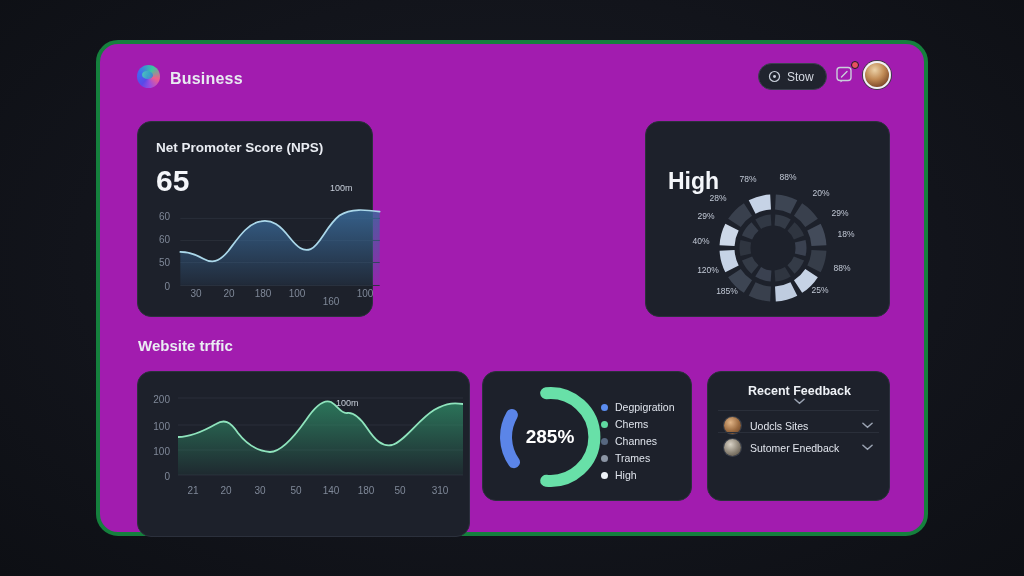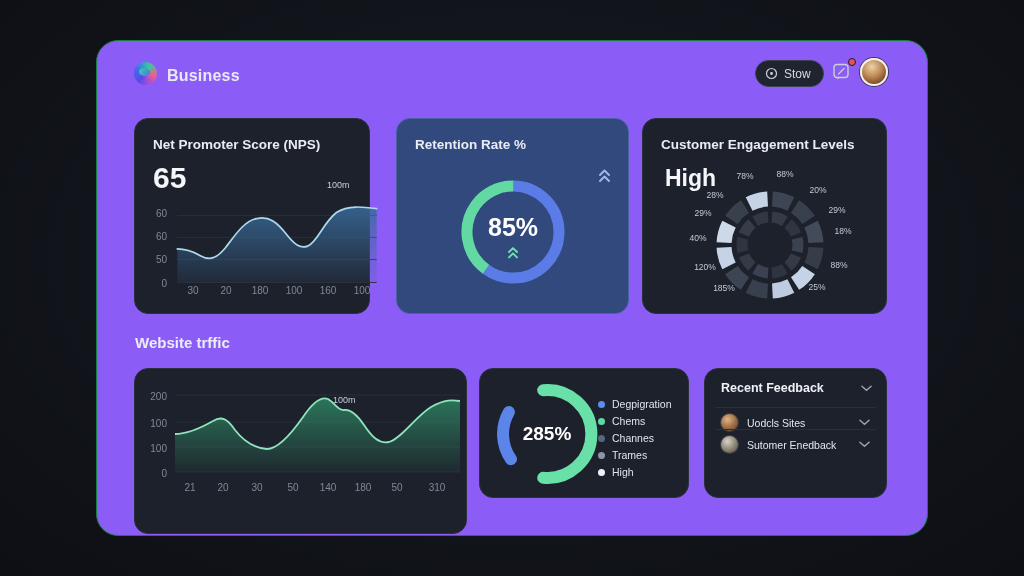--- a/index.html
+++ b/index.html
@@ -4,21 +4,21 @@
 <style>
   * { margin:0; padding:0; box-sizing:border-box; }
   html,body { width:1024px; height:576px; overflow:hidden; }
   body {
     font-family:"Liberation Sans", sans-serif;
     background:radial-gradient(ellipse at 50% 45%, #181b23 0%, #12141b 60%, #0d0f14 100%);
     color:#e8ebf1; position:relative;
   }
   .panel {
     position:absolute; left:96px; top:40px; width:832px; height:496px;
-    background:#8b5cf6; border:1px solid #15803d; border-radius:22px;
+    background:#a21caf; border:4px solid #15803d; border-radius:22px;
   }
   .abs { position:absolute; }
   
   .logo { left:37px; top:21px; width:23px; height:23px; border-radius:50%;
     background:conic-gradient(from 220deg,#5a49e8,#3f6cf0 22%,#38c9a0 46%,#ef5e8c 68%,#9b4de0 86%,#5a49e8); }
   .logo::after{ content:""; position:absolute; left:5px; top:6px; width:11px; height:8px;
     border-radius:50% 60% 50% 60%; background:linear-gradient(100deg,#4fd6ae,#2c7de0); opacity:.85; }
   .brand { left:70px; top:26px; font-size:16px; font-weight:700; letter-spacing:.2px; }
   .stow-btn { left:658px; top:19px; height:27px; padding:0 12px 0 9px; display:flex; align-items:center; gap:6px;
     background:#20242e; border:1px solid #3b414e; border-radius:14px; color:#d5dae3; font-size:12px; cursor:pointer; }
@@ -40,21 +40,21 @@
   .card.retention { background:#31497c; border:1px solid #49639f; }
   .chev-dbl { color:#a3b5ee; }
   .donut-center { position:absolute; text-align:center; transform:translate(-50%,-50%); }
   
   .eng-label { position:absolute; transform:translate(-50%,-50%); font-size:8.5px; color:#c2c9d6; white-space:nowrap; }
   
   .legend-row { position:absolute; left:118px; display:flex; align-items:center; gap:7px; height:14px; cursor:pointer; }
   .legend-dot { width:7px; height:7px; border-radius:50%; flex:0 0 auto; }
   .legend-text { font-size:10.5px; color:#dfe4ec; white-space:nowrap; }
   
-  .fb-header { position:absolute; left:16px; right:14px; top:12px; display:flex; align-items:center; justify-content:space-between; }
+  .fb-header { position:absolute; left:16px; right:14px; top:12px; display:flex; align-items:center; justify-content:space-between;flex-direction:column; }
   .fb-title { font-size:12.5px; font-weight:700; color:#eef1f6; }
   .fb-row { position:absolute; left:10px; right:10px; height:30px; display:flex; align-items:center; gap:9px;
     border-top:1px solid #2a2f3a; padding:0 6px; cursor:pointer; }
   .fb-av { width:17px; height:17px; border-radius:50%; flex:0 0 auto; box-shadow:0 0 0 1px #3a404c; }
   .av1 { background:radial-gradient(circle at 38% 32%, #e0b486 0%, #9a6a40 55%, #5d3a20 100%); }
   .av2 { background:radial-gradient(circle at 38% 32%, #d8d2c6 0%, #8a8274 55%, #4e463a 100%); }
   .av3 { background:radial-gradient(circle at 38% 32%, #e2c0a0 0%, #8e6248 55%, #53321e 100%); }
   .fb-label { font-size:10.5px; color:#e2e6ee; flex:1; white-space:nowrap; overflow:hidden; }
   .fb-chev { color:#9aa3b2; flex:0 0 auto; }
   .section-title { position:absolute; left:38px; top:293px; font-size:15px; font-weight:600; color:#eaedf3; }
@@ -108,45 +108,26 @@
           <line x1="0" y1="80" x2="208" y2="80"></line>
       </g>
       <path fill="url(#gradNps)" d="M0,45 C8,45 15,47 24,52 C33,57 40,56 50,44 C60,31 70,15 84,13 C96,11 104,17 114,30 C122,40 128,45 136,42 C146,38 152,18 166,7 C178,-1 194,1 208,3 L208,80 L0,80 Z"></path>
       <path fill="none" stroke="#abd8ea" stroke-width="1.8" stroke-linecap="round" d="M0,45 C8,45 15,47 24,52 C33,57 40,56 50,44 C60,31 70,15 84,13 C96,11 104,17 114,30 C122,40 128,45 136,42 C146,38 152,18 166,7 C178,-1 194,1 208,3"></path>
     </svg>
     <div class="annot" style="left:192px;top:61px;">100m</div>
     <span class="tick xlab" style="left:58px;top:166px;">30</span>
     <span class="tick xlab" style="left:91px;top:166px;">20</span>
     <span class="tick xlab" style="left:125px;top:166px;">180</span>
     <span class="tick xlab" style="left:159px;top:166px;">100</span>
-    <span class="tick xlab" style="left:193px;top:166px;">160</span>
+    <span class="tick xlab" style="left:193px;top:174px;">160</span>
     <span class="tick xlab" style="left:227px;top:166px;">100</span>
   </div>
 
-  <div class="card retention" style="left:299px;top:77px;width:233px;height:196px;">
-    <div class="card-title">Retention Rate %</div>
-    <svg class="abs chev-dbl" style="left:200px;top:48px;" width="15" height="17" viewBox="0 0 15 17">
-      <path d="M3 8 L7.5 3.5 L12 8" fill="none" stroke="currentColor" stroke-width="2" stroke-linecap="round" stroke-linejoin="round"></path>
-      <path d="M3 14 L7.5 9.5 L12 14" fill="none" stroke="currentColor" stroke-width="2" stroke-linecap="round" stroke-linejoin="round"></path>
-    </svg>
-    <svg class="abs" style="left:58px;top:55px;" width="116" height="116" viewBox="0 0 116 116">
-      <circle cx="58" cy="58" r="46" fill="none" stroke="#5b7ce6" stroke-width="11" stroke-dasharray="173.4 289.1" transform="rotate(-90 58 58)"></circle>
-      <circle cx="58" cy="58" r="46" fill="none" stroke="#62d9a2" stroke-width="11" stroke-dasharray="115.6 289.1" transform="rotate(126 58 58)"></circle>
-    </svg>
-    <div class="donut-center" style="left:116px;top:108px;">
-      <div style="font-size:25px;font-weight:600;color:#ffffff;">85%</div>
-    </div>
-    <svg class="abs" style="left:109px;top:126px;color:#6fe0ac;" width="14" height="15" viewBox="0 0 15 17">
-      <path d="M3 8 L7.5 3.5 L12 8" fill="none" stroke="currentColor" stroke-width="2.2" stroke-linecap="round" stroke-linejoin="round"></path>
-      <path d="M3 14 L7.5 9.5 L12 14" fill="none" stroke="currentColor" stroke-width="2.2" stroke-linecap="round" stroke-linejoin="round"></path>
-    </svg>
-  </div>
 
   <div class="card" style="left:545px;top:77px;width:245px;height:196px;">
-    <div class="card-title">Customer Engagement Levels</div>
     <div class="abs big-val" style="left:22px;top:46px;font-size:23px;">High</div>
     <svg id="engRing" class="abs" style="left:69px;top:68px;" width="116" height="116" viewBox="0 0 116 116">
         <path d="M 60.41 12.06 A 46 46 0 0 1 78.88 17.01" fill="none" stroke="#3d4553" stroke-width="15"></path>
         <path d="M 83.05 19.42 A 46 46 0 0 1 96.58 32.95" fill="none" stroke="#39404d" stroke-width="15"></path>
         <path d="M 98.99 37.12 A 46 46 0 0 1 103.94 55.59" fill="none" stroke="#434b5a" stroke-width="15"></path>
         <path d="M 103.94 60.41 A 46 46 0 0 1 98.99 78.88" fill="none" stroke="#363d49" stroke-width="15"></path>
         <path d="M 96.58 83.05 A 46 46 0 0 1 83.05 96.58" fill="none" stroke="#c6d3e6" stroke-width="15"></path>
         <path d="M 78.88 98.99 A 46 46 0 0 1 60.41 103.94" fill="none" stroke="#bfccdf" stroke-width="15"></path>
         <path d="M 55.59 103.94 A 46 46 0 0 1 37.12 98.99" fill="none" stroke="#39404d" stroke-width="15"></path>
         <path d="M 32.95 96.58 A 46 46 0 0 1 19.42 83.05" fill="none" stroke="#3d4553" stroke-width="15"></path>

